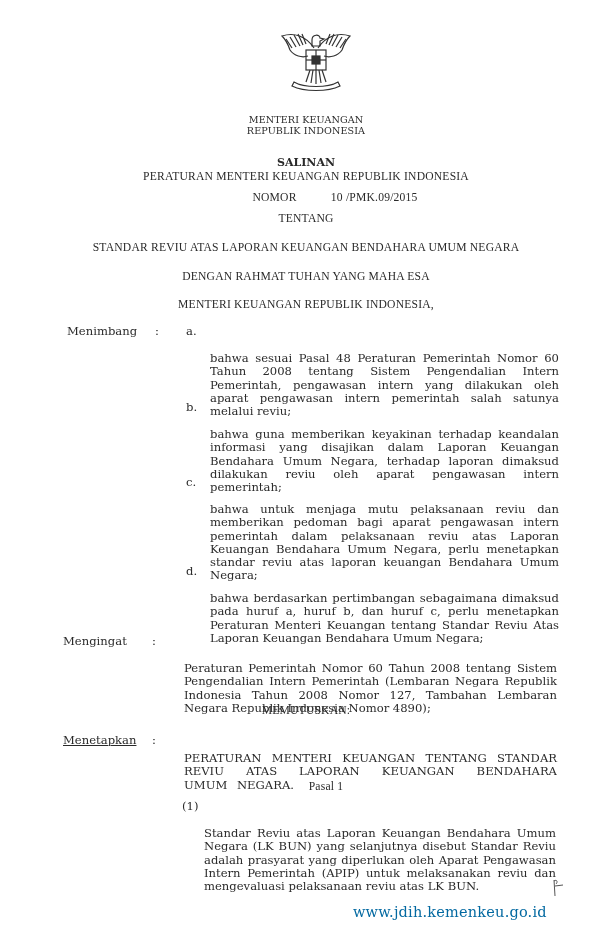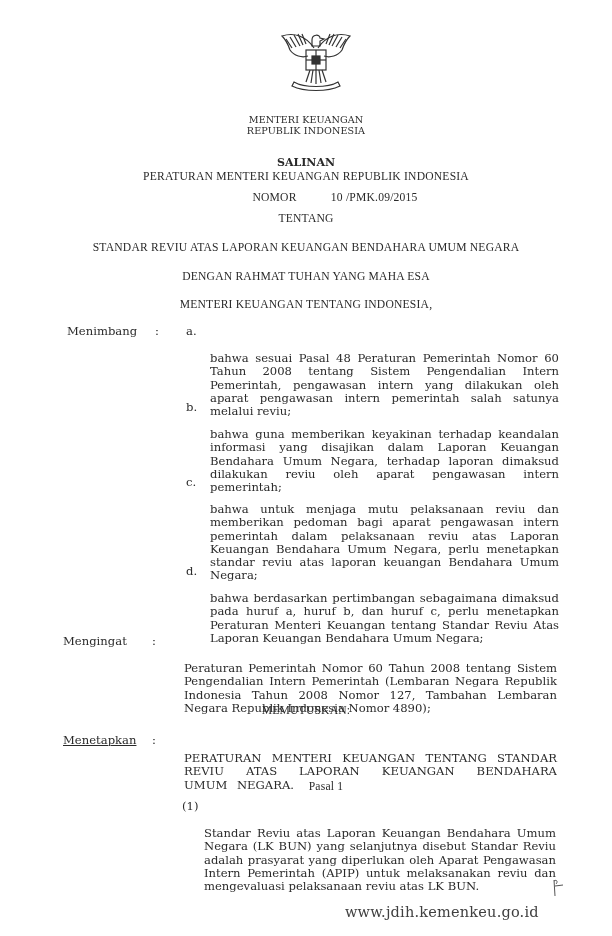--- a/index.html
+++ b/index.html
@@ -15,22 +15,22 @@
   .bold { font-weight: bold; font-size: 11px; }
   .h { font-size: 11.6px; letter-spacing: 0.2px; font-family: Liberation Serif, serif; }
   .label { position: absolute; font-size: 11.6px; }
   .colon { position: absolute; font-size: 11.6px; }
   .item-letter { position: absolute; font-size: 11.6px; }
   .para {
     position: absolute; font-size: 11.6px; line-height: 13.3px;
     text-align: justify; text-align-last: left; margin-top: 28px;
   }
   .footer-link {
-    position: absolute; left: 345px; top: 904px;
-    font-size: 14.5px; color: #404040; text-decoration: none;
+    position: absolute; left: 353px; top: 904px;
+    font-size: 14.5px; color: #0369a1; text-decoration: none;
     letter-spacing: 0.2px;
   }
   .paraf { position: absolute; left: 551px; top: 878px; width: 14px; height: 20px; }
 </style>
 </head>
 <body>
 
 <div class="page">
 
   <svg class="emblem" viewBox="0 0 80 70">
@@ -60,21 +60,21 @@
 
   <div class="center h" style="top:170px;">PERATURAN MENTERI KEUANGAN REPUBLIK INDONESIA</div>
   <div class="center h" style="top:191px;padding-left:29px;">
     <span>NOMOR</span>
     <span style="display:inline-block;width:28px;"></span>
     <span>10 /PMK.09/2015</span>
   </div>
   <div class="center h" style="top:212px;">TENTANG</div>
   <div class="center h" style="top:270px;">DENGAN RAHMAT TUHAN YANG MAHA ESA</div>
   <div class="center h" style="top:241px;">STANDAR REVIU ATAS LAPORAN KEUANGAN BENDAHARA UMUM NEGARA</div>
-  <div class="center h" style="top:298px;">MENTERI KEUANGAN TENTANG INDONESIA,</div>
+  <div class="center h" style="top:298px;">MENTERI KEUANGAN REPUBLIK INDONESIA,</div>
 
   <div class="label" style="left:67px; top:324px;">Menimbang</div>
   <div class="colon" style="left:155px; top:324px;">:</div>
 
   <div class="item-letter" style="left:186px; top:324px;">a.</div>
   <div class="para" style="left:210px; top:324px; width:349px;">bahwa sesuai Pasal 48 Peraturan Pemerintah Nomor 60 Tahun 2008 tentang Sistem Pengendalian Intern Pemerintah, pengawasan intern yang dilakukan oleh aparat pengawasan intern pemerintah salah satunya melalui reviu;</div>
 
   <div class="item-letter" style="left:186px; top:400px;">b.</div>
   <div class="para" style="left:210px; top:400px; width:349px;">bahwa guna memberikan keyakinan terhadap keandalan informasi yang disajikan dalam Laporan Keuangan Bendahara Umum Negara, terhadap laporan dimaksud dilakukan reviu oleh aparat pengawasan intern pemerintah;</div>
 

